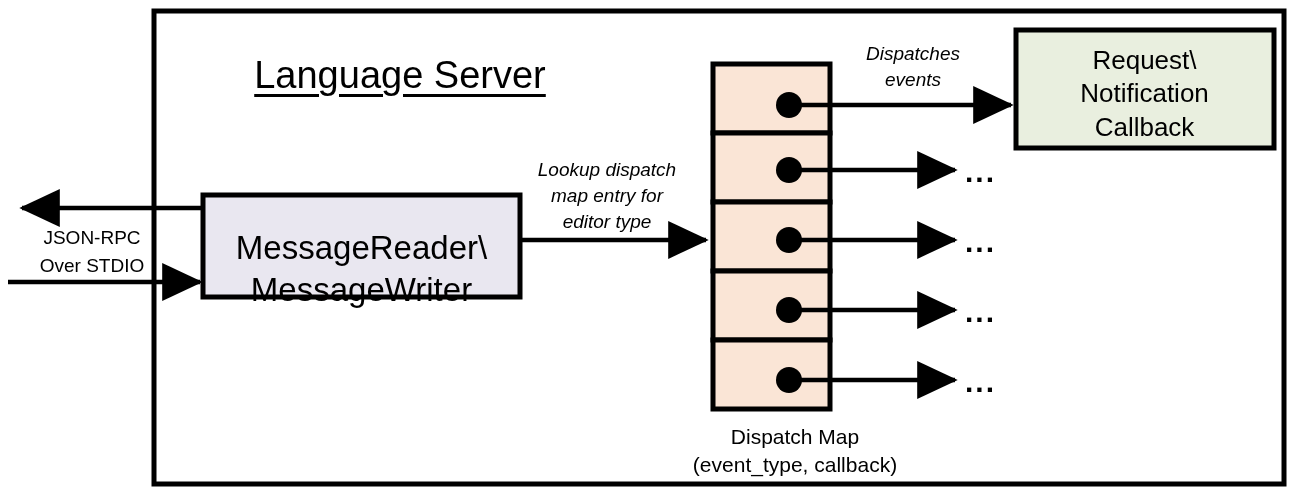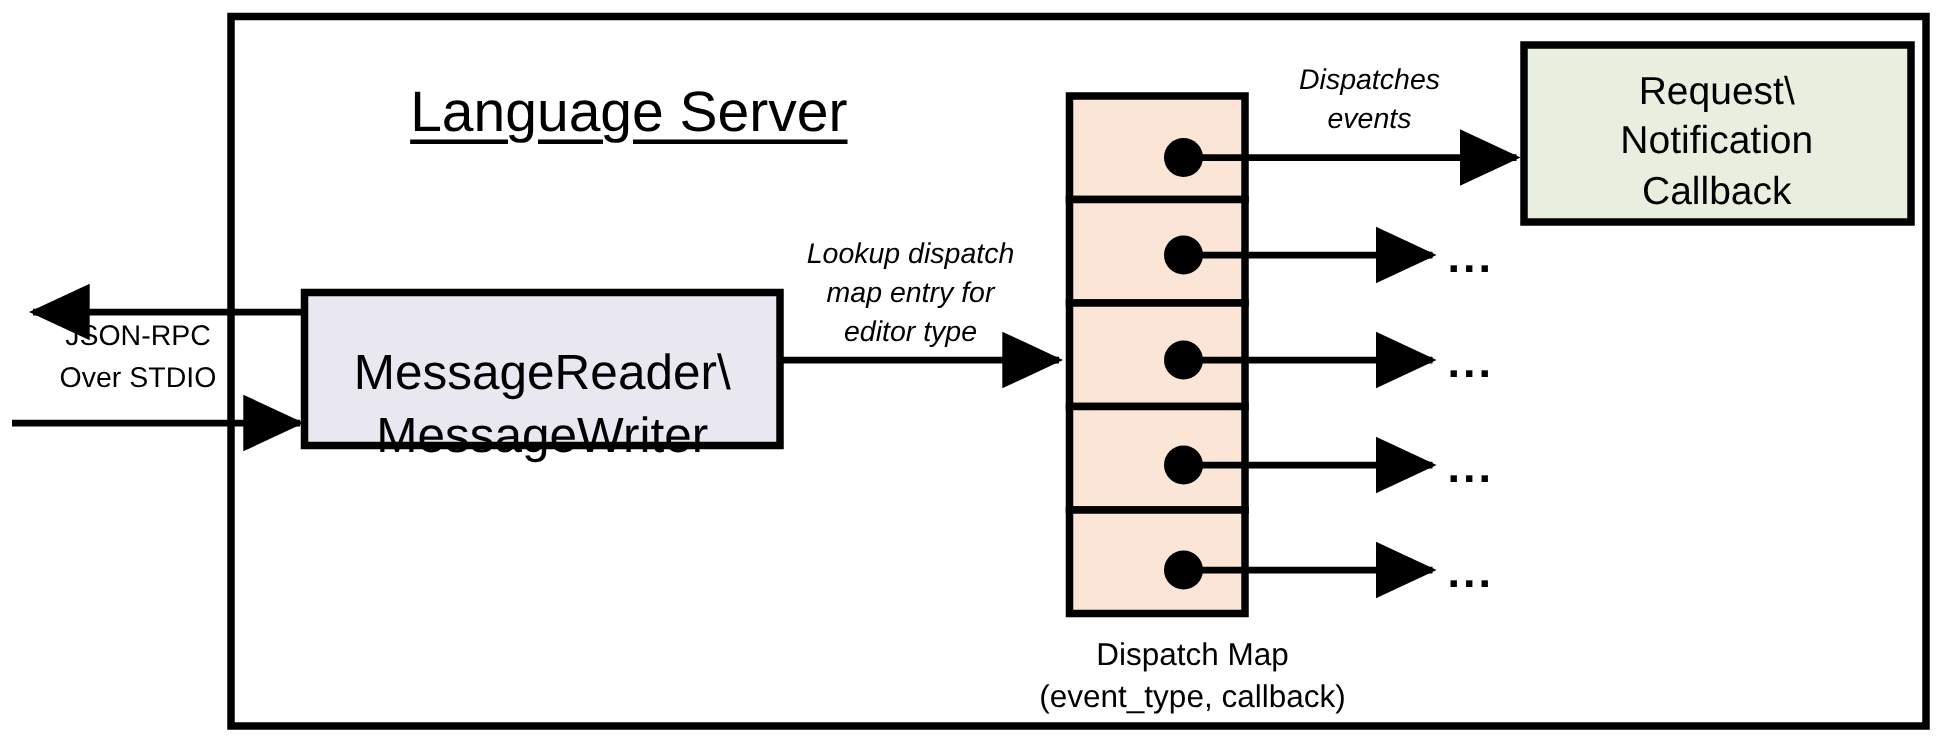--- a/index.html
+++ b/index.html
@@ -31,21 +31,21 @@
     white-space: pre-line;
   }
   .italic { font-style: italic; }
 
   
   #title {
     left: 235px;
     top: 52px;
     width: 330px;
     font-size: 38px;
-    text-align: right;
+    text-align: center;
     text-decoration: underline;
     text-underline-offset: 6px;
     text-decoration-thickness: 3px;
   }
 
   
   #mrw-label {
     left: 203px;
     top: 227px;
     width: 317px;
@@ -56,21 +56,21 @@
     left: 193px;
     top: 307px;
     width: 340px;
     font-size: 19px;
     line-height: 1.35;
   }
 
   
   #jsonrpc-label {
     left: 22px;
-    top: 211px;
+    top: 224px;
     width: 140px;
     font-size: 19px;
     line-height: 1.45;
   }
 
   
   #lookup-label {
     left: 512px;
     top: 157px;
     width: 190px;

